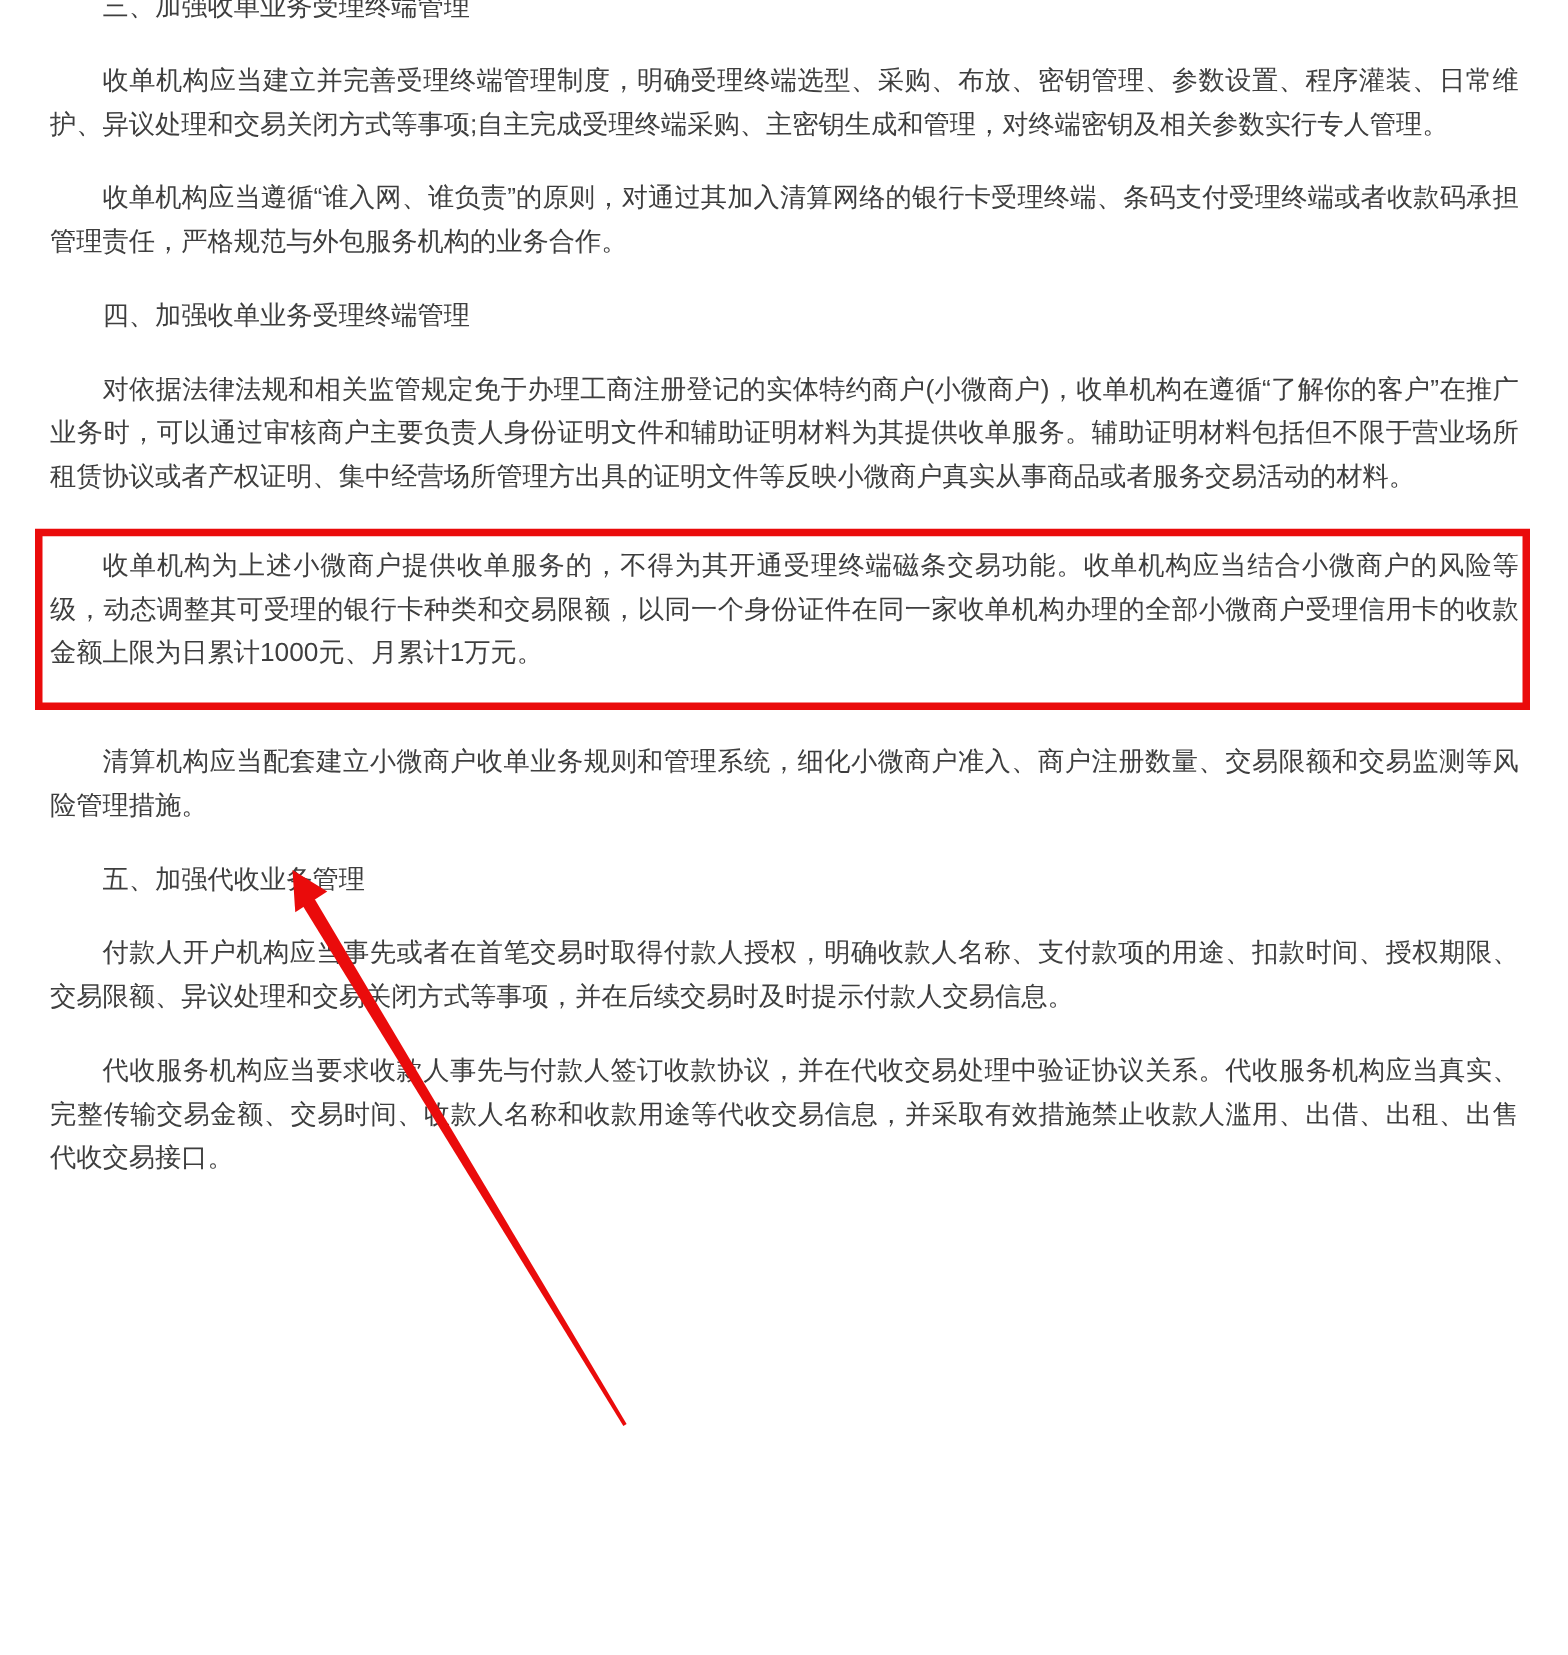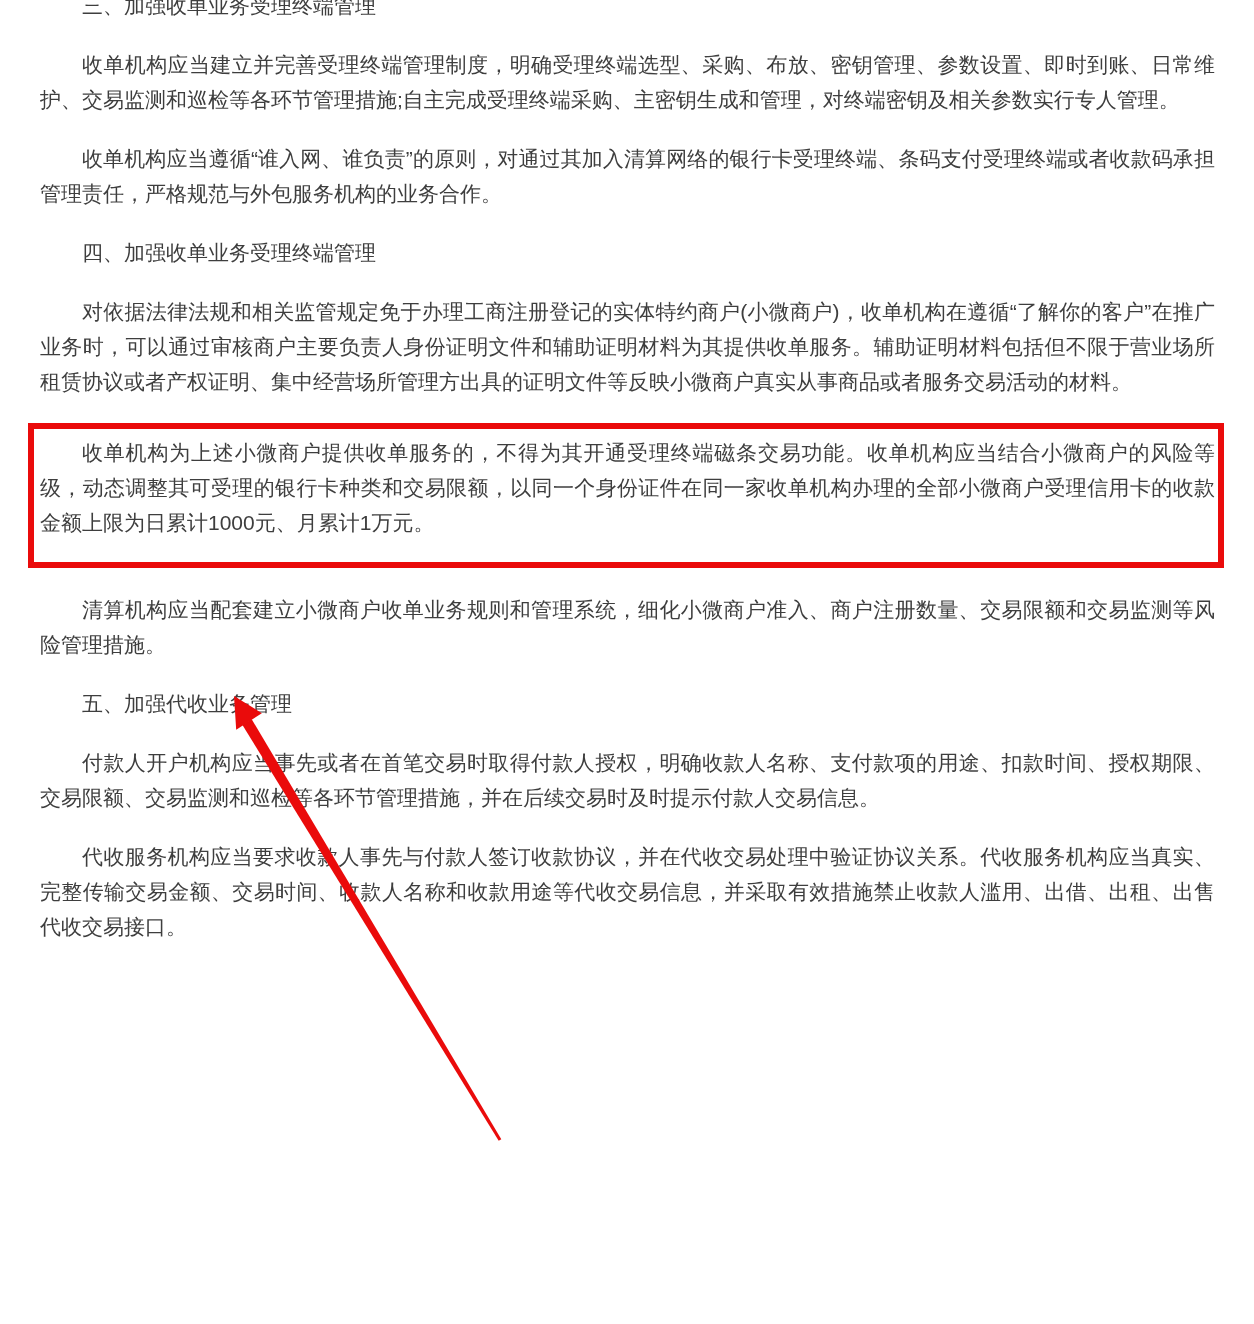--- a/index.html
+++ b/index.html
@@ -46,39 +46,39 @@
     pointer-events: none;
   }
 </style>
 </head>
 <body>
 
 <div class="doc">
 
   <p class="first">三、加强收单业务受理终端管理</p>
 
-  <p>收单机构应当建立并完善受理终端管理制度，明确受理终端选型、采购、布放、密钥管理、参数设置、即时到账、日常维护、交易监测和巡检等各环节管理措施;自主完成受理终端采购、主密钥生成和管理，对终端密钥及相关参数实行专人管理。</p>
+  <p>收单机构应当建立并完善受理终端管理制度，明确受理终端选型、采购、布放、密钥管理、参数设置、程序灌装、日常维护、异议处理和交易关闭方式等事项;自主完成受理终端采购、主密钥生成和管理，对终端密钥及相关参数实行专人管理。</p>
 
 
   <p>收单机构应当遵循“谁入网、谁负责”的原则，对通过其加入清算网络的银行卡受理终端、条码支付受理终端或者收款码承担管理责任，严格规范与外包服务机构的业务合作。</p>
 
   <p>四、加强收单业务受理终端管理</p>
 
   <p>对依据法律法规和相关监管规定免于办理工商注册登记的实体特约商户(小微商户)，收单机构在遵循“了解你的客户”在推广业务时，可以通过审核商户主要负责人身份证明文件和辅助证明材料为其提供收单服务。辅助证明材料包括但不限于营业场所租赁协议或者产权证明、集中经营场所管理方出具的证明文件等反映小微商户真实从事商品或者服务交易活动的材料。</p>
 
   <div class="red-box">
     <p>收单机构为上述小微商户提供收单服务的，不得为其开通受理终端磁条交易功能。收单机构应当结合小微商户的风险等级，动态调整其可受理的银行卡种类和交易限额，以同一个身份证件在同一家收单机构办理的全部小微商户受理信用卡的收款金额上限为日累计1000元、月累计1万元。</p>
   </div>
 
   <p>清算机构应当配套建立小微商户收单业务规则和管理系统，细化小微商户准入、商户注册数量、交易限额和交易监测等风险管理措施。</p>
 
   <p>五、加强代收业务管理</p>
 
 
-  <p>付款人开户机构应当事先或者在首笔交易时取得付款人授权，明确收款人名称、支付款项的用途、扣款时间、授权期限、交易限额、交易监测和巡检等各环节管理措施，并在后续交易时及时提示付款人交易信息。</p>
+  <p>付款人开户机构应当事先或者在首笔交易时取得付款人授权，明确收款人名称、支付款项的用途、扣款时间、授权期限、交易限额、异议处理和交易关闭方式等事项，并在后续交易时及时提示付款人交易信息。</p>
 
   <p>代收服务机构应当要求收款人事先与付款人签订收款协议，并在代收交易处理中验证协议关系。代收服务机构应当真实、完整传输交易金额、交易时间、收款人名称和收款用途等代收交易信息，并采取有效措施禁止收款人滥用、出借、出租、出售代收交易接口。</p>
 
 
 </div>
 
 <svg class="annotation-layer" viewBox="0 0 1254 1324" xmlns="http://www.w3.org/2000/svg">
 
   <polygon points="251.7,719.2 501.3,1139.2 498.7,1140.8 242.3,724.8" fill="#ea0b0b"></polygon>
 

